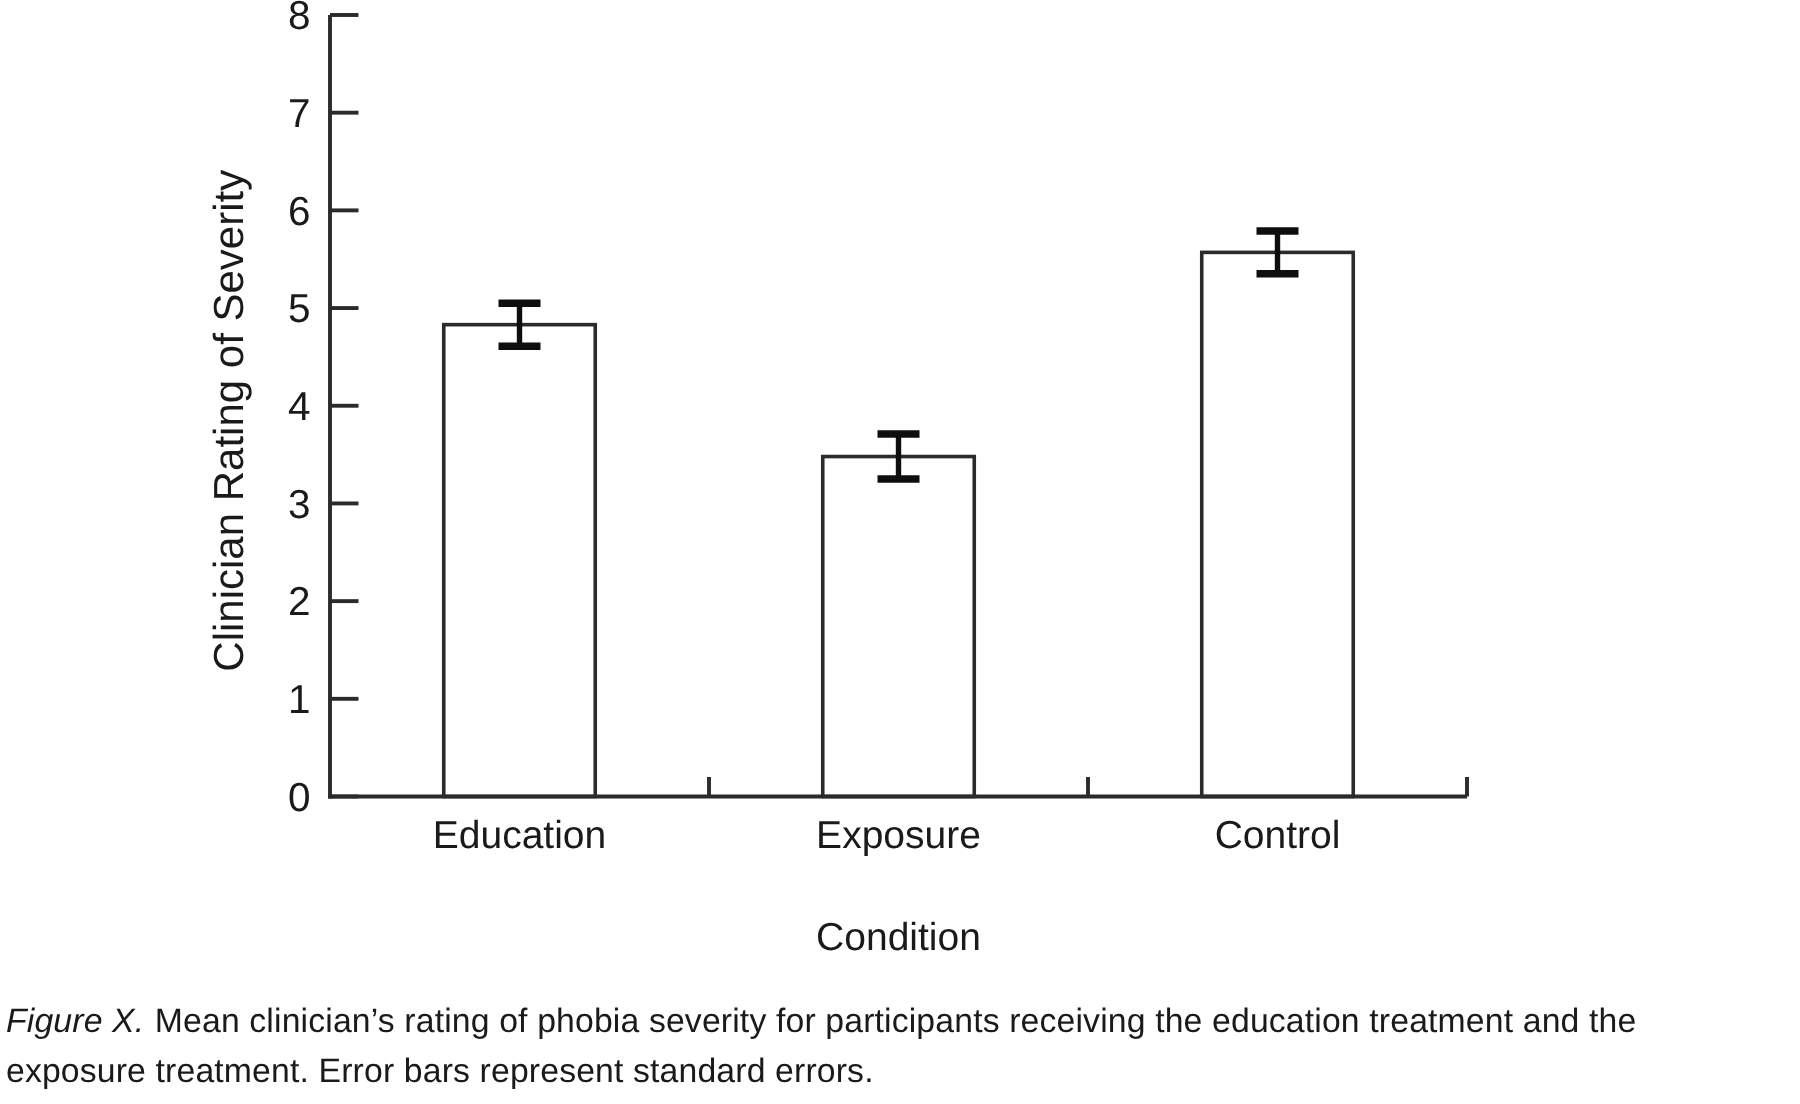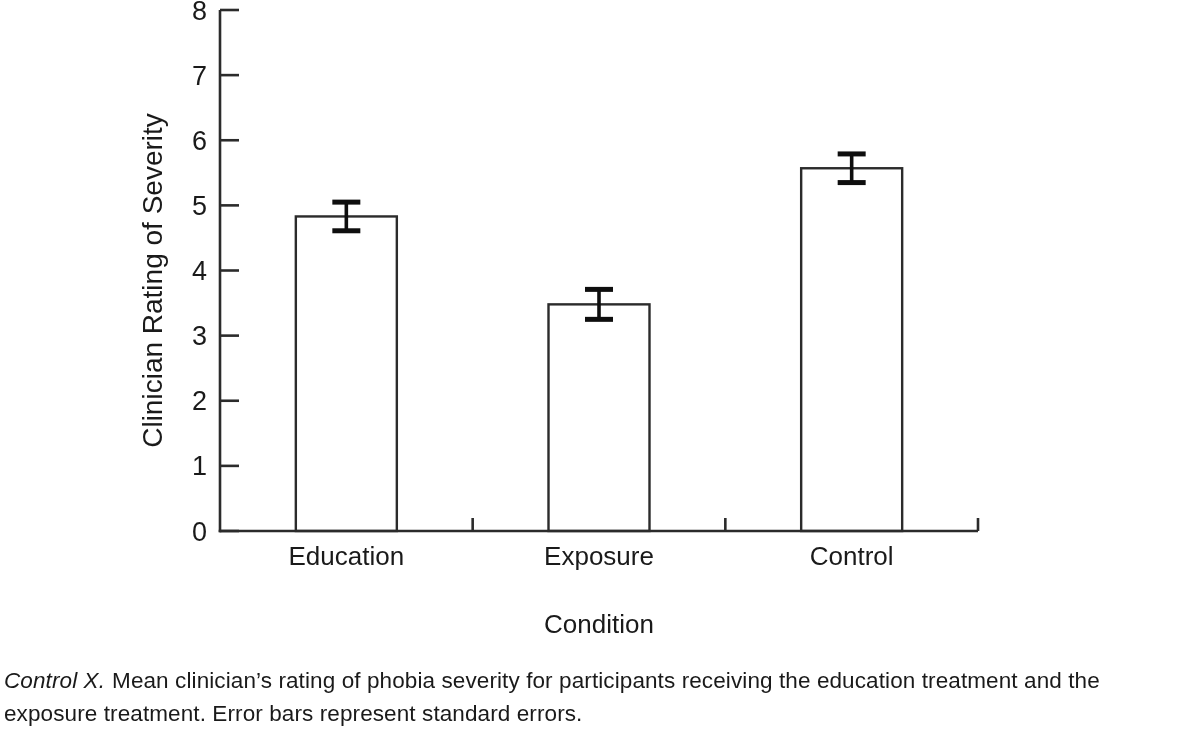--- a/index.html
+++ b/index.html
@@ -75,15 +75,15 @@
       <text x="207" y="84.625" font-size="27" fill="#1a1a1a" text-anchor="end" font-family="&quot;Liberation Sans&quot;, sans-serif">7</text>
       <line x1="220" y1="10" x2="239" y2="10" stroke="#2b2b2b" stroke-width="2.6"></line>
       <text x="207" y="19.5" font-size="27" fill="#1a1a1a" text-anchor="end" font-family="&quot;Liberation Sans&quot;, sans-serif">8</text>
       <line x1="472.66666666666663" y1="531" x2="472.66666666666663" y2="518" stroke="#2b2b2b" stroke-width="2.6"></line>
       <line x1="725.3333333333333" y1="531" x2="725.3333333333333" y2="518" stroke="#2b2b2b" stroke-width="2.6"></line>
       <line x1="978" y1="531" x2="978" y2="518" stroke="#2b2b2b" stroke-width="2.6"></line>
       <text x="599" y="633" font-size="26" fill="#1a1a1a" text-anchor="middle" font-family="&quot;Liberation Sans&quot;, sans-serif">Condition</text>
       <text x="0" y="0" font-size="28" fill="#1a1a1a" text-anchor="middle" font-family="&quot;Liberation Sans&quot;, sans-serif" transform="translate(162 280.5) rotate(-90)">Clinician Rating of Severity</text>
     </svg>
   <p class="caption">
-    <em>Control X.</em><span>Mean clinician’s rating of phobia severity for participants receiving the education treatment and the exposure treatment. Error bars represent standard errors.</span>
+    <em>Figure X.</em><span>Mean clinician’s rating of phobia severity for participants receiving the education treatment and the exposure treatment. Error bars represent standard errors.</span>
   </p>
 </div>
 
 </body></html>

